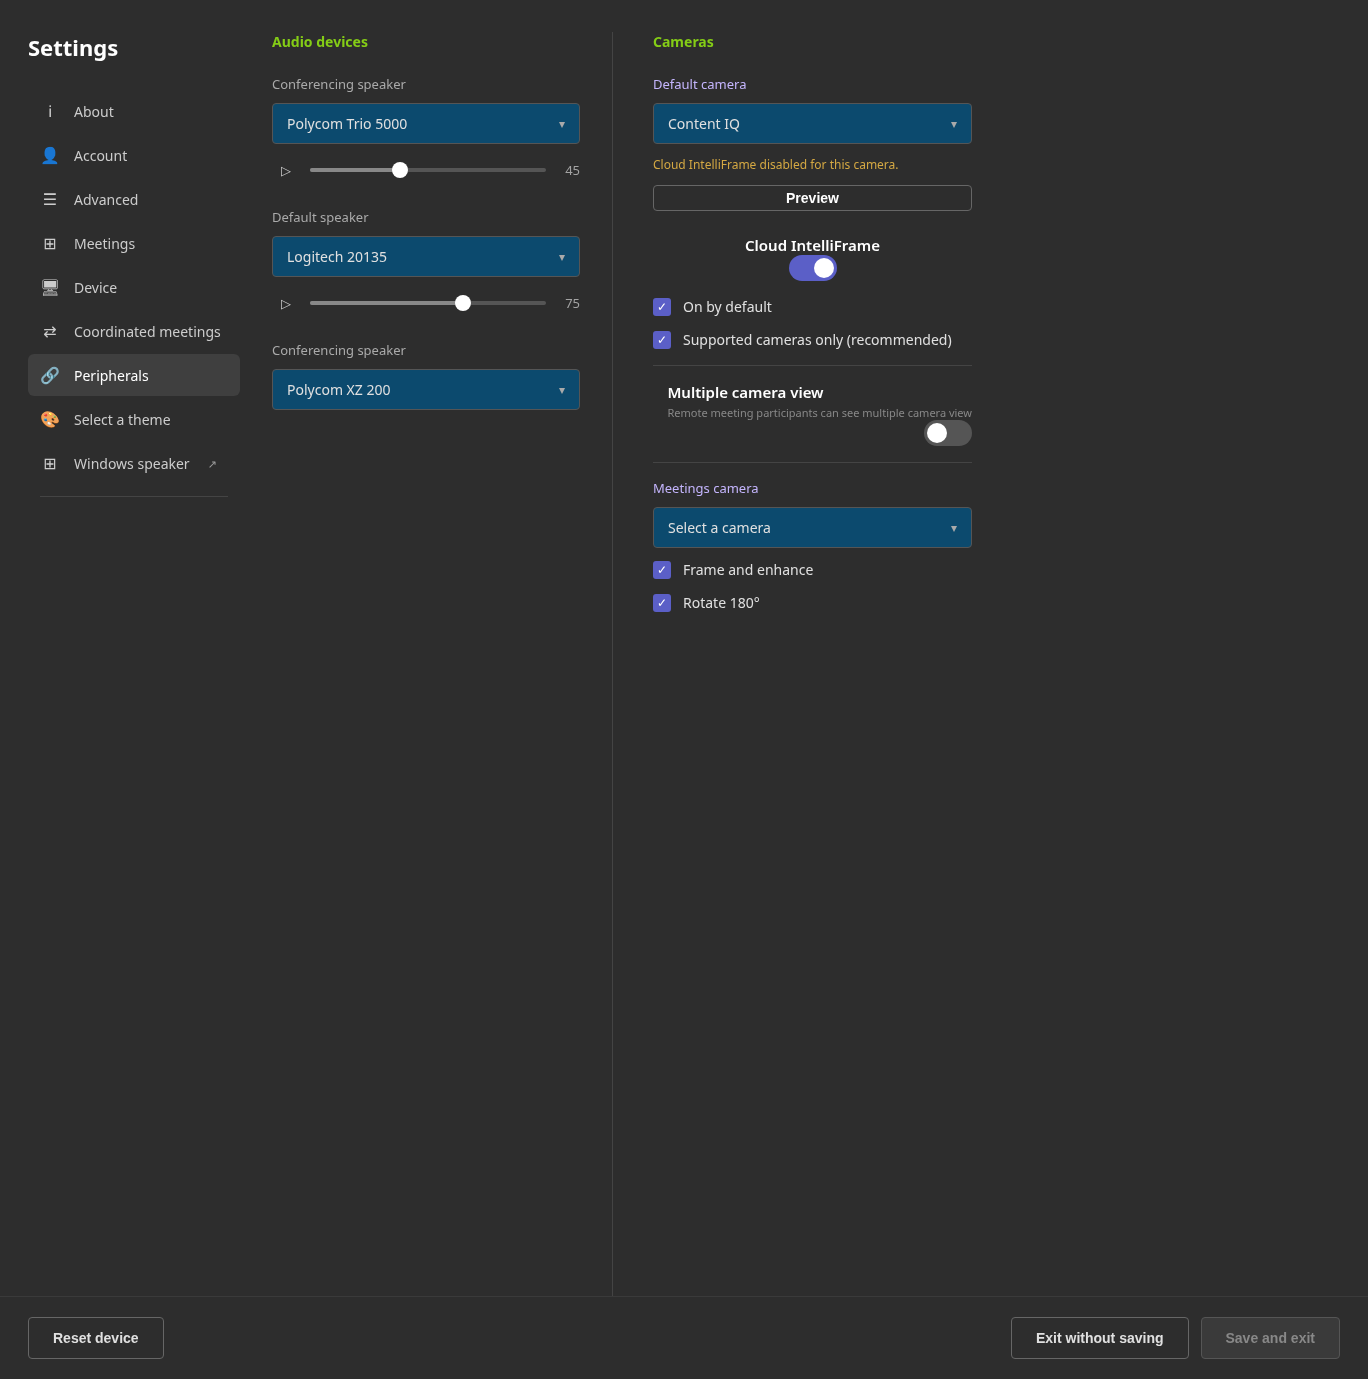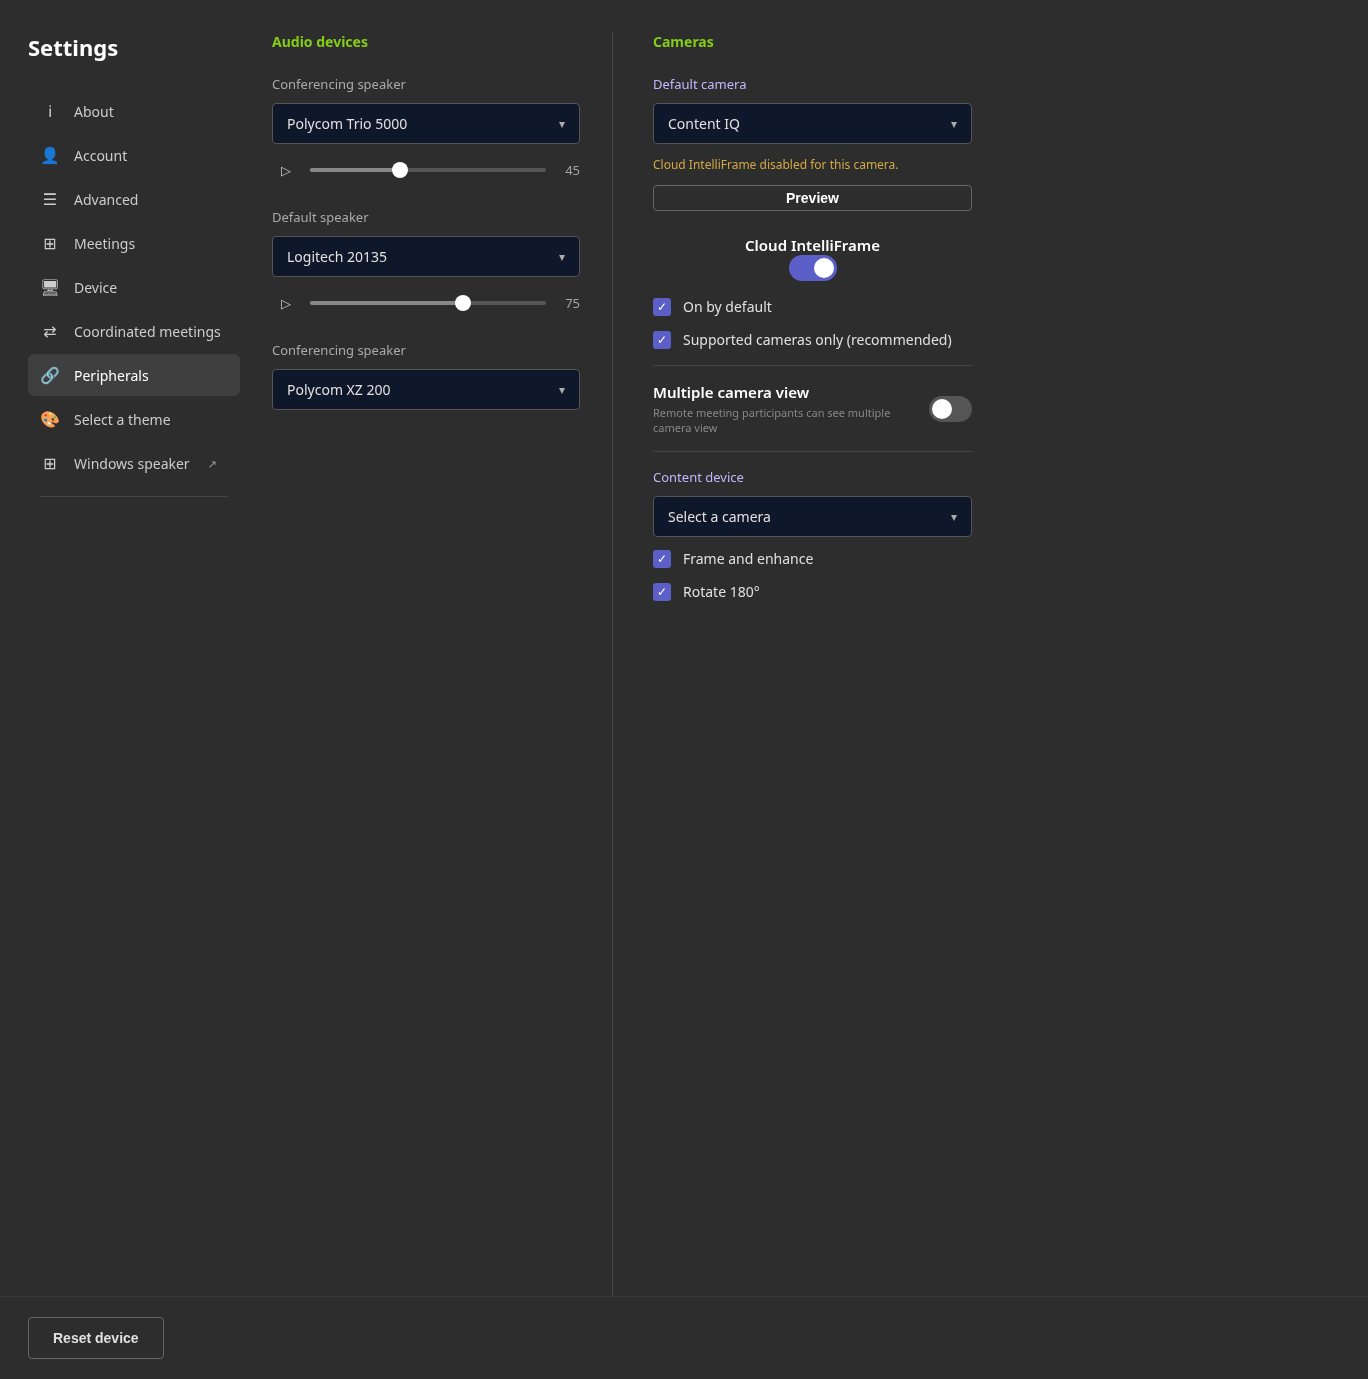--- a/index.html
+++ b/index.html
@@ -83,21 +83,21 @@
       font-weight: 700;
       color: #84cc16;
       margin-bottom: 24px;
     }
     .section-label {
       font-size: 13px;
       color: #aaaaaa;
       margin-bottom: 10px;
     }
     .dropdown {
-      background: #0f172a;
+      background: #0c4a6e;
       border: 1px solid #555;
       border-radius: 4px;
       padding: 10px 14px;
       display: flex;
       justify-content: space-between;
       align-items: center;
       cursor: pointer;
       color: #e0e0e0;
       margin-bottom: 12px;
     }
@@ -245,24 +245,25 @@
       font-size: 12px;
       line-height: 1;
     }
     .checkbox-label {
       font-size: 14px;
       color: #e0e0e0;
     }
     
     .multi-camera-row {
       display: flex;
-      align-items: center;
+      align-items: flex-end;
       justify-content: space-between;
       margin-top: 8px;
       margin-bottom: 4px;
+      flex-direction: column;
     }
     .multi-camera-text .title {
       font-size: 15px;
       font-weight: 600;
       color: #ffffff;
     }
     .multi-camera-text .subtitle {
       font-size: 11px;
       color: #888;
       margin-top: 3px;
@@ -449,21 +450,21 @@
         </div>
         <div class="toggle off">
           <div class="toggle-thumb"></div>
         </div>
       </div>
 
       <div class="divider-line"></div>
 
       
       <div class="content-camera-section">
-        <div class="default-camera-label">Content device</div>
+        <div class="default-camera-label">Meetings camera</div>
         <div class="dropdown">
           <span>Select a camera</span>
           <span class="dropdown-chevron">▾</span>
         </div>
 
         <div class="checkbox-row">
           <div class="checkbox">
             <span class="checkmark">✓</span>
           </div>
           <span class="checkbox-label">Frame and enhance</span>
@@ -475,13 +476,17 @@
           <span class="checkbox-label">Rotate 180°</span>
         </div>
       </div>
     </div>
 
   </div>
 </div>
 
 <div class="footer">
   <button class="reset-btn">Reset device</button>
+  <div class="footer-right">
+    <button class="exit-btn">Exit without saving</button>
+    <button class="save-btn">Save and exit</button>
+  </div>
 </div>
 
 </body></html>

